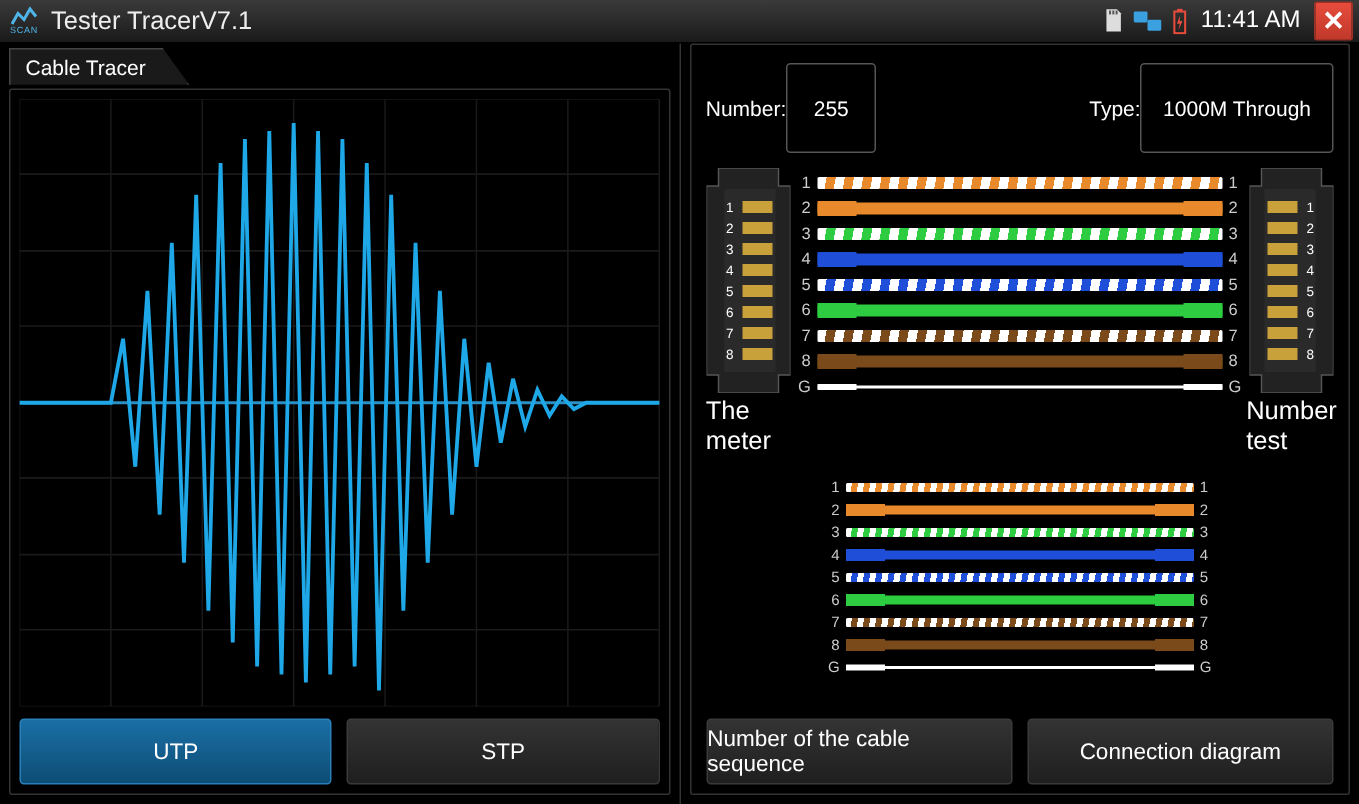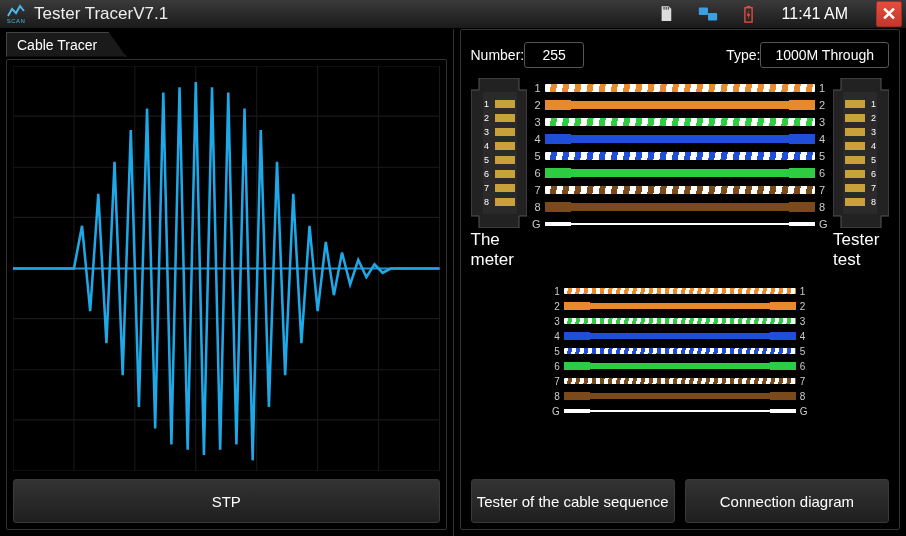--- a/index.html
+++ b/index.html
@@ -20,21 +20,21 @@
   border-bottom: 1px solid #000;
 }
 .scan-icon {
   width: 24px; height: 24px;
   display: flex; flex-direction: column; align-items: center; justify-content: center;
   margin-right: 6px;
 }
 .scan-icon svg { width: 20px; height: 14px; }
 .scan-icon .lbl { font-size: 6px; color: #4fb4e8; letter-spacing: 0.5px; }
 .app-title { font-size: 17px; color: #eee; font-weight: 400; }
-.status-right { margin-left: auto; display: flex; align-items: center; gap: 24px; }
+.status-right { margin-left: auto; display: flex; align-items: center; gap: 5px; }
 .status-right svg { height: 18px; }
 .time { font-size: 16px; color: #fff; margin: 0 4px; }
 .close-btn {
   width: 26px; height: 26px;
   background: linear-gradient(to bottom, #e74c3c, #c0392b);
   border: 1px solid #a03025;
   border-radius: 2px;
   display: flex; align-items: center; justify-content: center;
   font-weight: bold; font-size: 18px; color: #fff;
   cursor: pointer;
@@ -109,21 +109,21 @@
 }
 .tester-row1 {
   display: flex;
   align-items: center;
   padding: 6px 0 10px 0;
   font-size: 14px;
 }
 .field-box {
   border: 1px solid #555;
   border-radius: 3px;
-  padding: 4px 14px;
+  padding: 21px 14px;
   font-size: 14px;
   min-width: 60px;
   text-align: center;
 }
 .tester-row1 .spacer { flex: 1; }
 .wiring-area {
   flex: 1;
   display: flex;
   flex-direction: column;
 }
@@ -255,20 +255,21 @@
             <line x1="240" y1="0" x2="240" y2="380"></line>
               <line x1="300" y1="0" x2="300" y2="380"></line>
             <line x1="360" y1="0" x2="360" y2="380"></line>
               <line x1="420" y1="0" x2="420" y2="380"></line>
           </g>
           <line x1="0" y1="190" x2="420" y2="190" stroke="#2a8fc4" stroke-width="2"></line>
           <polyline fill="none" stroke="#1fa8e8" stroke-width="2.5" points="0,190 60,190 68,150 76,230 84,120 92,260 100,90 108,290 116,60 124,320 132,40 140,340 148,25 156,355 164,20 172,360 180,15 188,365 196,20 204,360 212,25 220,355 228,40 236,370 244,60 252,320 260,90 268,290 276,120 284,260 292,150 300,230 308,165 316,215 324,175 332,205 340,182 348,198 356,186 364,194 372,190 420,190"></polyline>
         </svg>
       </div>
       <div class="tracer-btns">
+        <div class="btn active">UTP</div>
         <div class="btn">STP</div>
       </div>
     </div>
   </div>
 
   <div class="panel">
     <div class="tester-body">
       <div class="tester-row1">
         <span>Number:</span>
         <div class="field-box">255</div>
@@ -367,21 +368,21 @@
                 <rect x="12" y="78" width="20" height="8" fill="#c9a13a"></rect>
                   <text x="38" y="85" font-size="9" fill="#fff">5</text>
                 <rect x="12" y="92" width="20" height="8" fill="#c9a13a"></rect>
                   <text x="38" y="99" font-size="9" fill="#fff">6</text>
                 <rect x="12" y="106" width="20" height="8" fill="#c9a13a"></rect>
                   <text x="38" y="113" font-size="9" fill="#fff">7</text>
                 <rect x="12" y="120" width="20" height="8" fill="#c9a13a"></rect>
                   <text x="38" y="127" font-size="9" fill="#fff">8</text>
               </g>
             </svg>
-            <div class="rj45-label">Tester test</div>
+            <div class="rj45-label">Number test</div>
           </div>
         </div>
 
         <div class="wiremap2">
           <div class="wires" id="wires-bottom">
               <div class="wire-line">
                 <div class="wire-num">1</div>
                 <div class="wire-vis dblstriped" style="--c: #e8892b;"></div>
                 <div class="wire-num" style="text-align: left;">1</div>
               </div>
@@ -423,18 +424,18 @@
               <div class="wire-line">
                 <div class="wire-num">G</div>
                 <div class="wire-vis" style="--c: #ffffff; height: 2px; background: rgb(255, 255, 255);"></div>
                 <div class="wire-num" style="text-align: left;">G</div>
               </div>
             </div>
         </div>
       </div>
 
       <div class="tester-btns">
-        <div class="btn">Tester of the cable sequence</div>
+        <div class="btn">Number of the cable sequence</div>
         <div class="btn">Connection diagram</div>
       </div>
     </div>
   </div>
 </div>
 
 </body></html>

